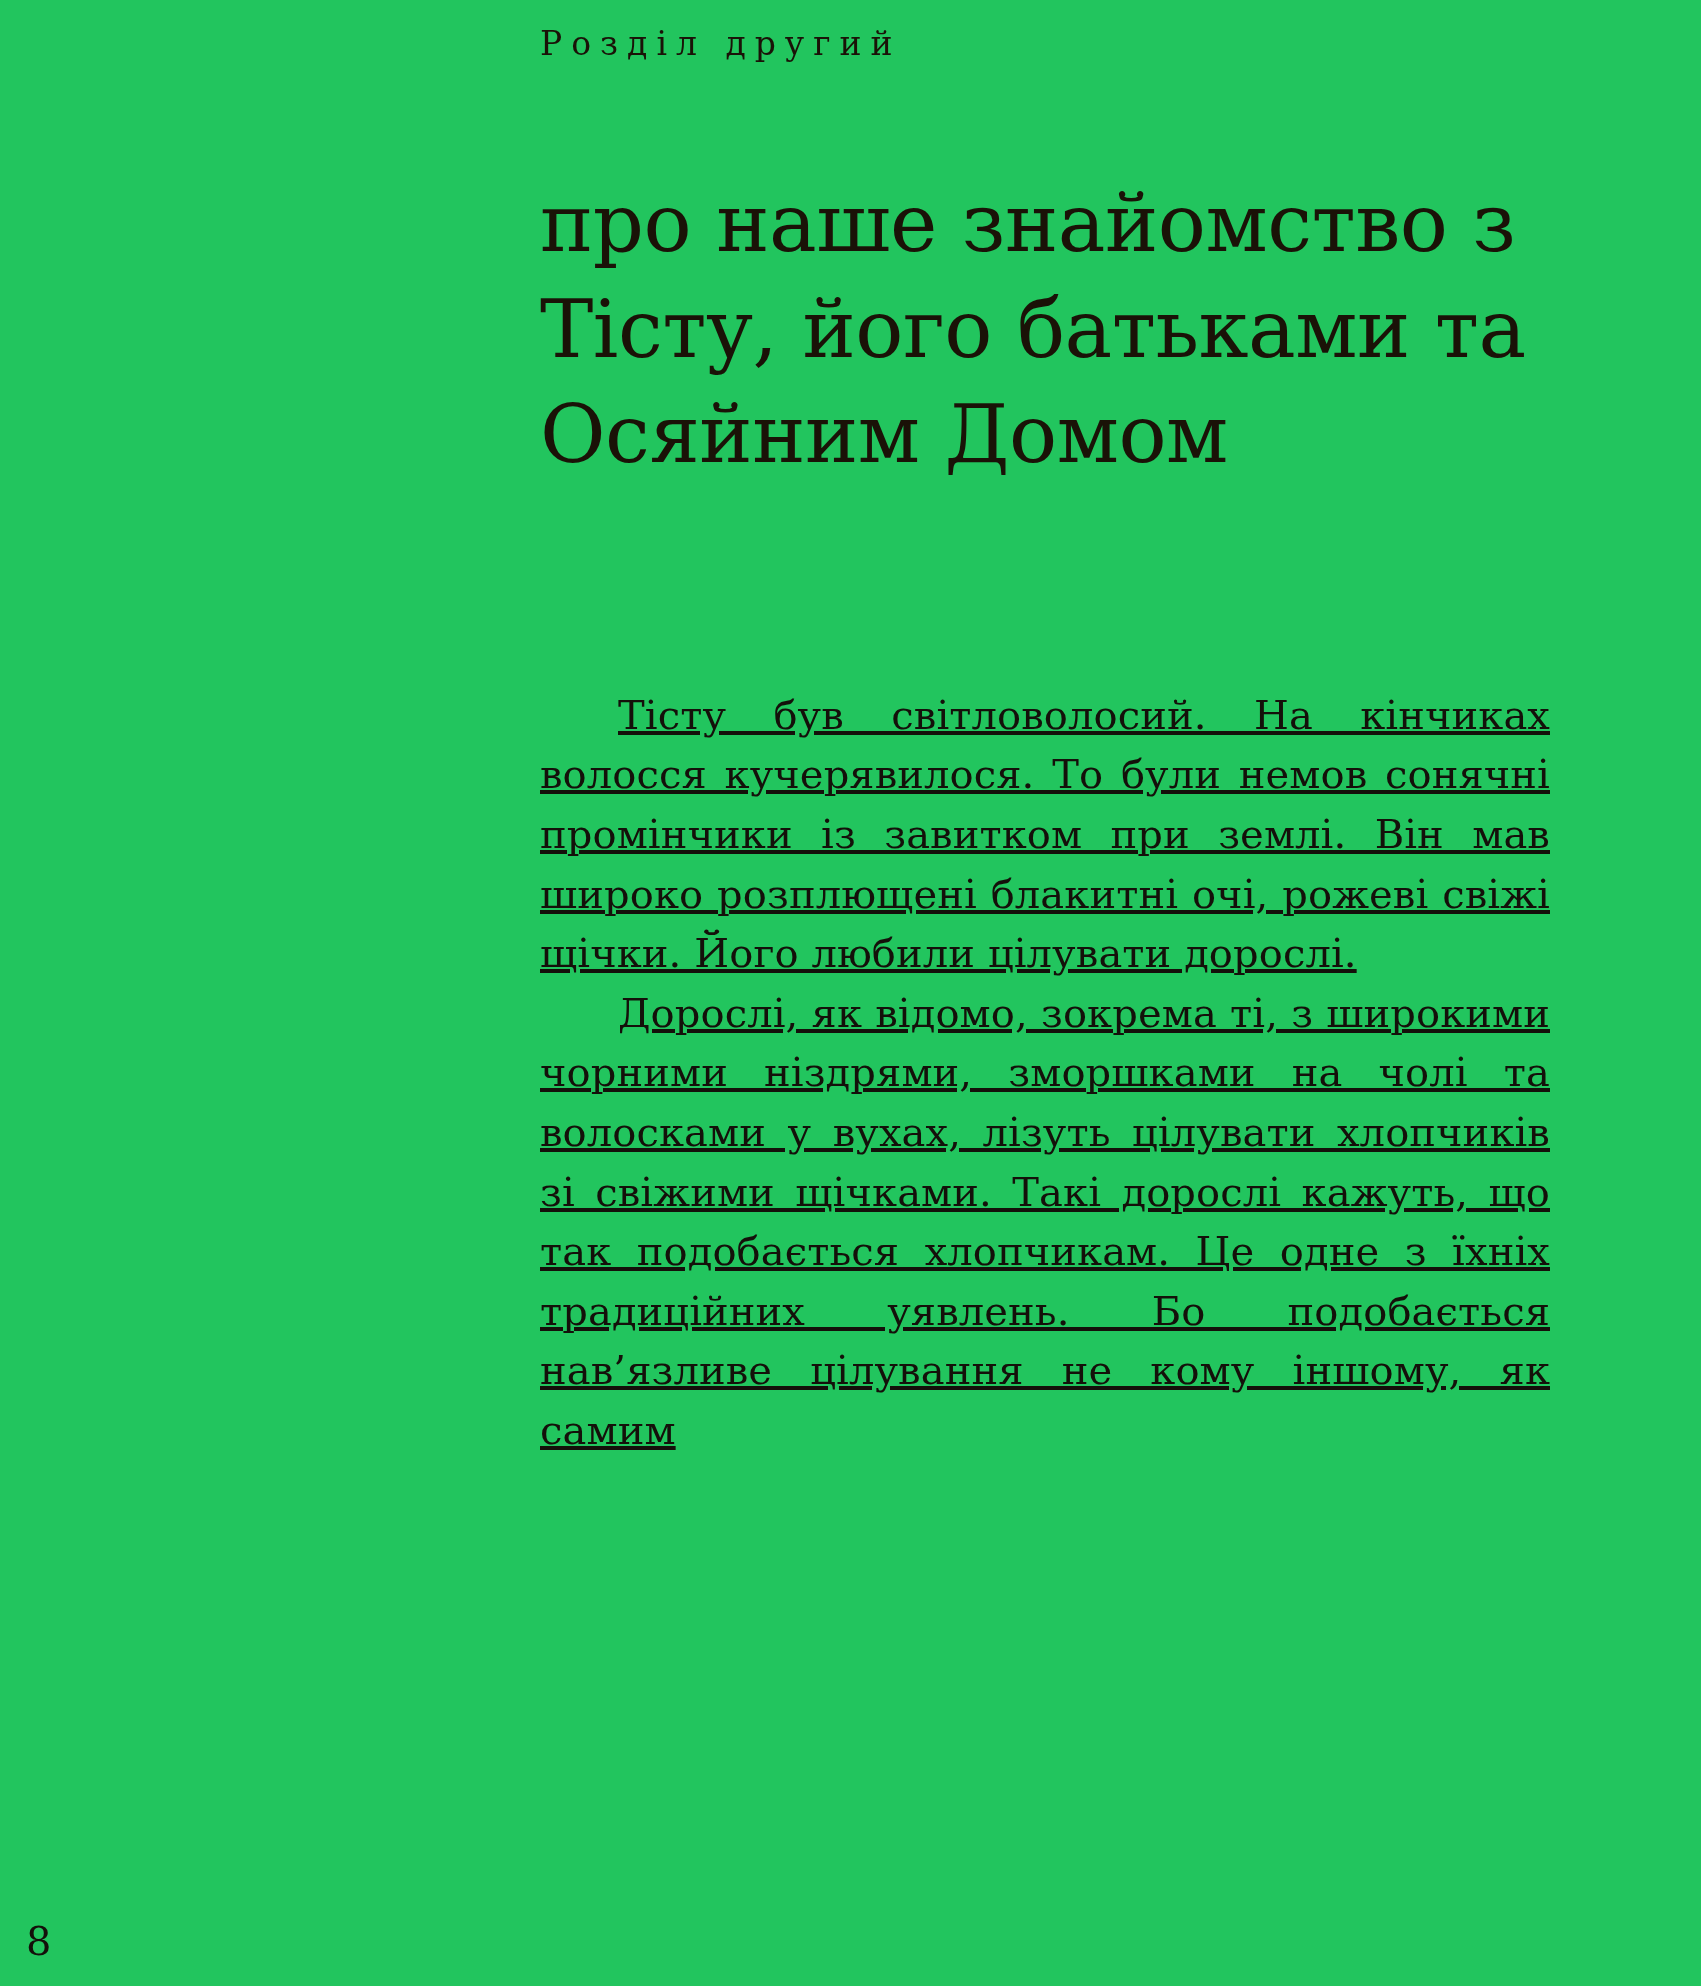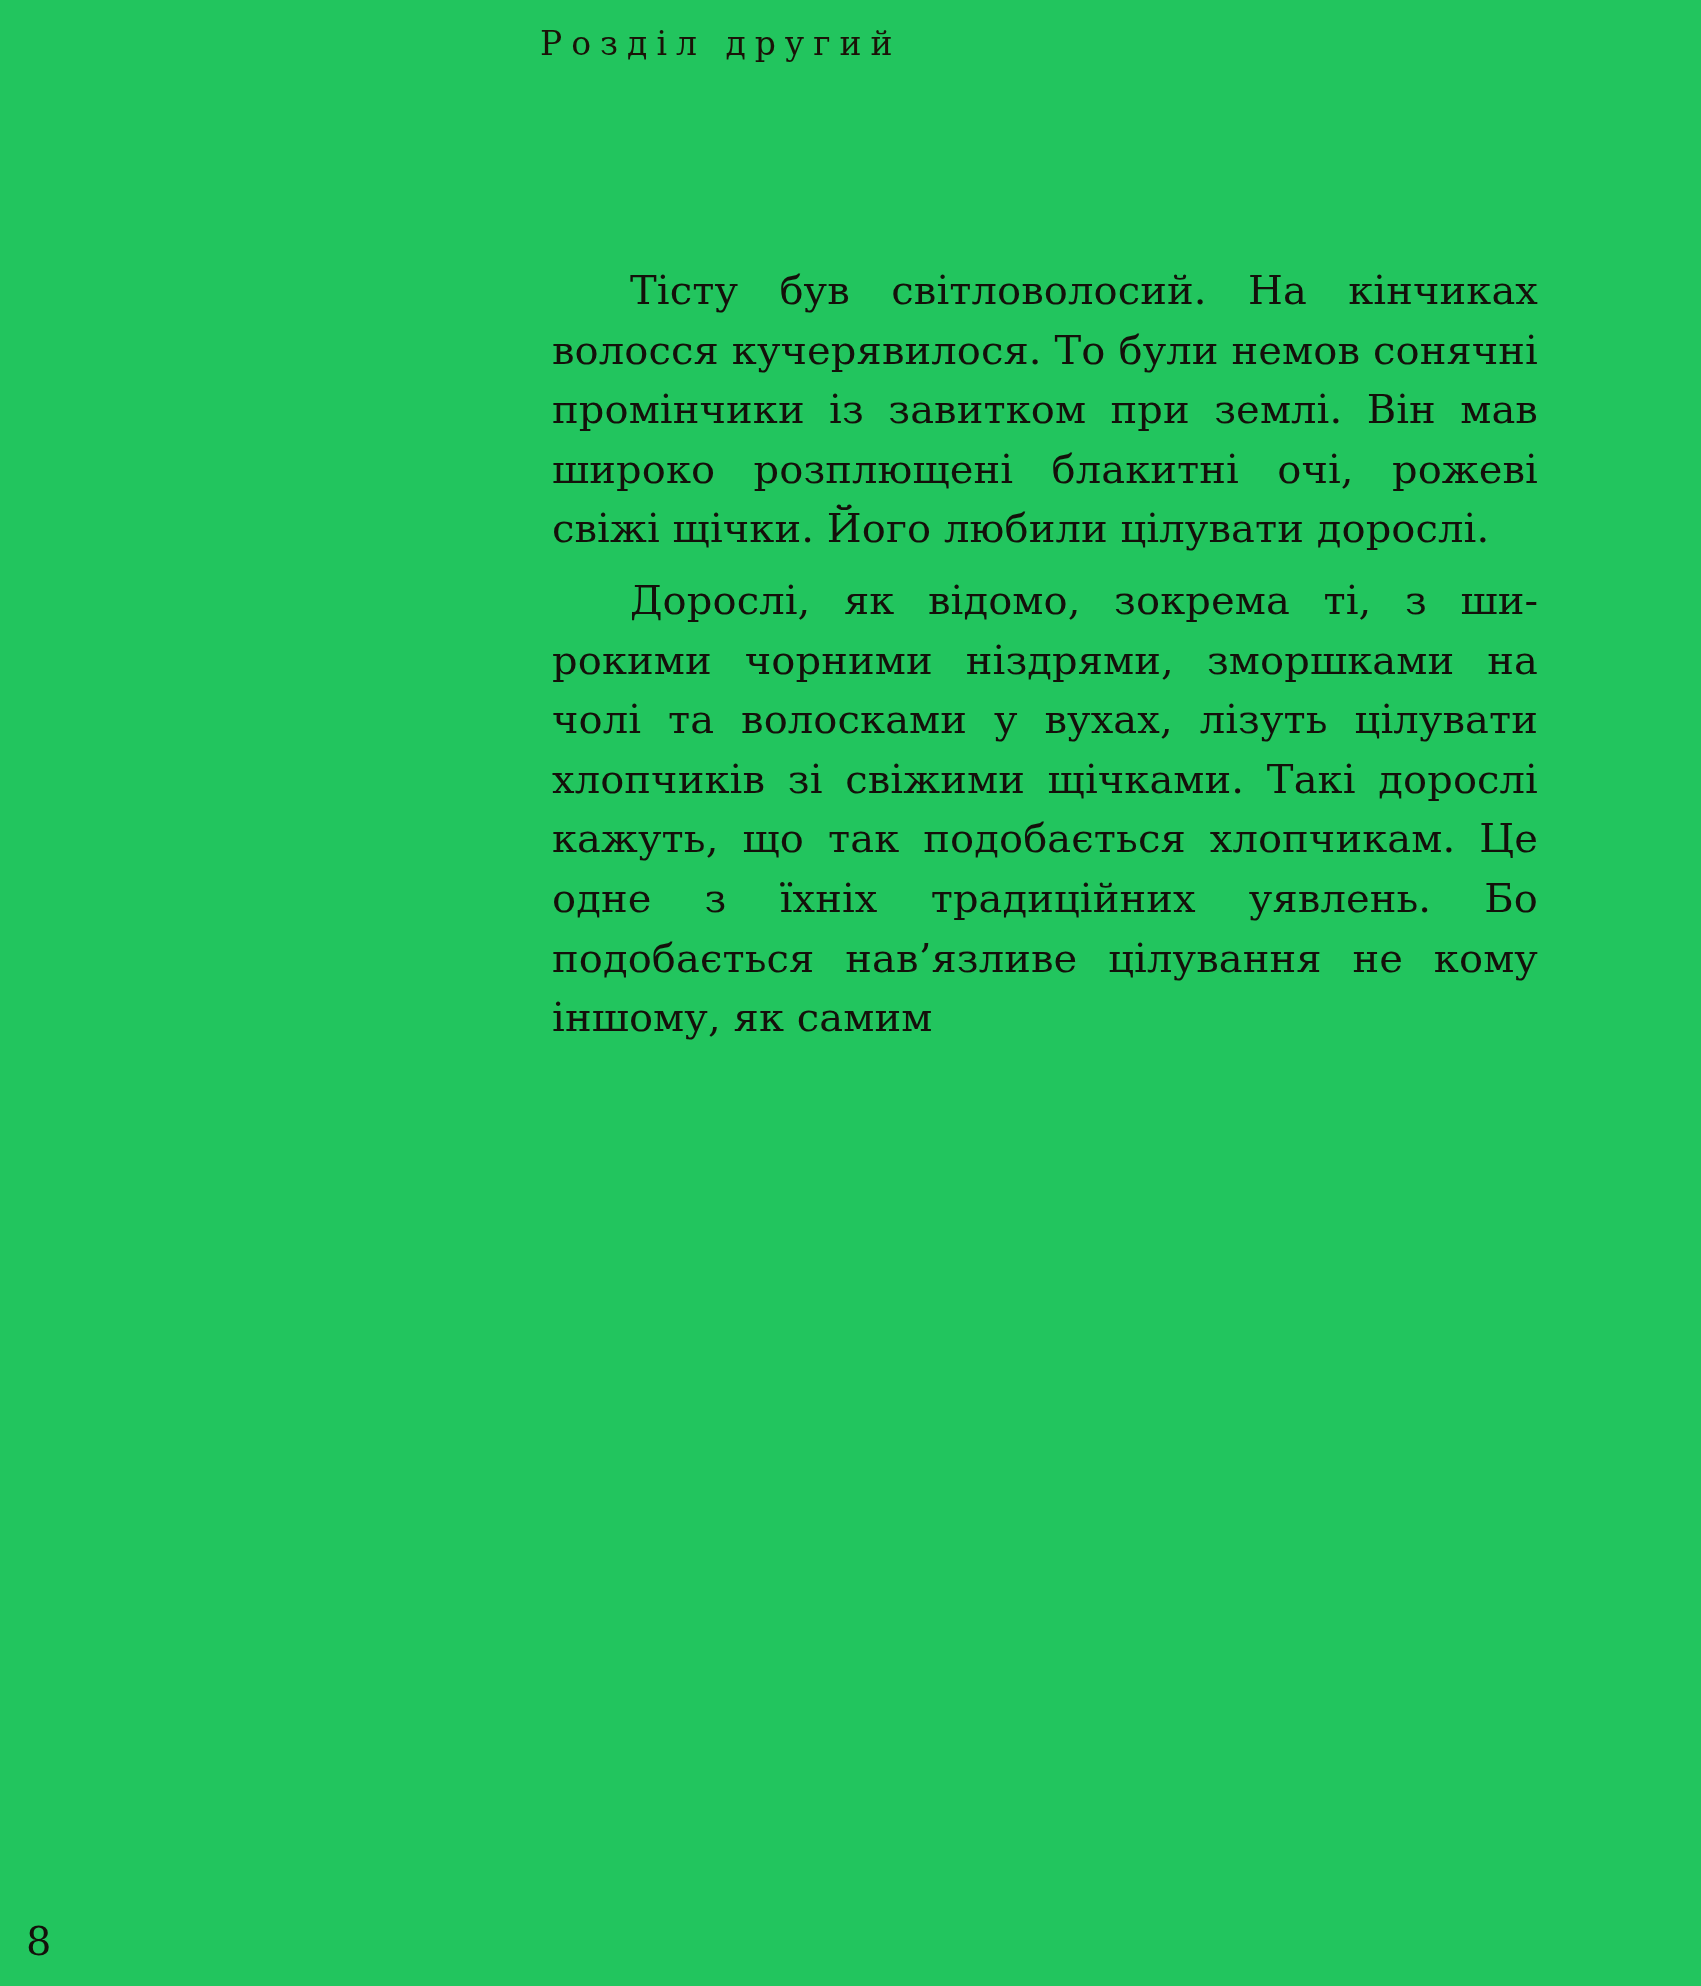--- a/index.html
+++ b/index.html
@@ -58,45 +58,47 @@
     width: 1010px;
     font-family: "DejaVu Serif", "Liberation Serif", serif;
     font-size: 40px;
     line-height: 1.49;
     text-align: justify;
     color: #14100a;
     letter-spacing: 0.1px;
   }
 
   .body-text p {
-    margin: 12px;
+    margin: 0;
     text-indent: 78px;
     text-align: justify;
     text-align-last: left;
     hyphens: manual;
+    text-decoration: underline;
   }
 
   .page-number {
     position: absolute;
     left: 26px;
     bottom: 22px;
     font-family: "DejaVu Serif", "Liberation Serif", serif;
     font-size: 40px;
     color: #14100a;
   }
 </style>
 </head>
 <body>
 
 <div class="page">
 
   <div class="content">
 
     <div class="chapter-label">Розділ другий</div>
 
+    <h1 class="chapter-title">про наше знайомство з Тісту, його батьками та Осяйним Домом</h1>
 
     <div class="body-text">
       <p>Тісту був світловолосий. На кінчиках волосся кучерявилося. То були немов со­нячні промінчики із завитком при землі. Він мав широко розплющені блакитні очі, рожеві свіжі щічки. Його любили цілувати дорослі.</p>
       <p>Дорослі, як відомо, зокрема ті, з ши­рокими чорними ніздрями, зморшками на чолі та волосками у вухах, лізуть ці­лувати хлопчиків зі свіжими щічками. Такі дорослі кажуть, що так подобається хлопчикам. Це одне з їхніх традицій­них уявлень. Бо подобається нав’язливе цілування не кому іншому, як самим</p>
     </div>
 
   </div>
 
   <div class="page-number">8</div>
 

